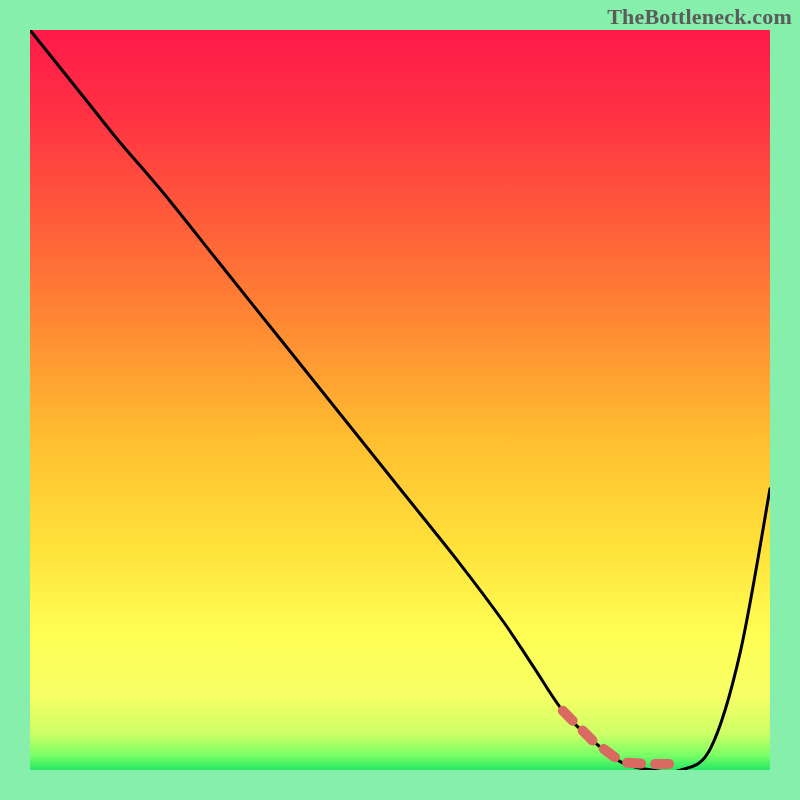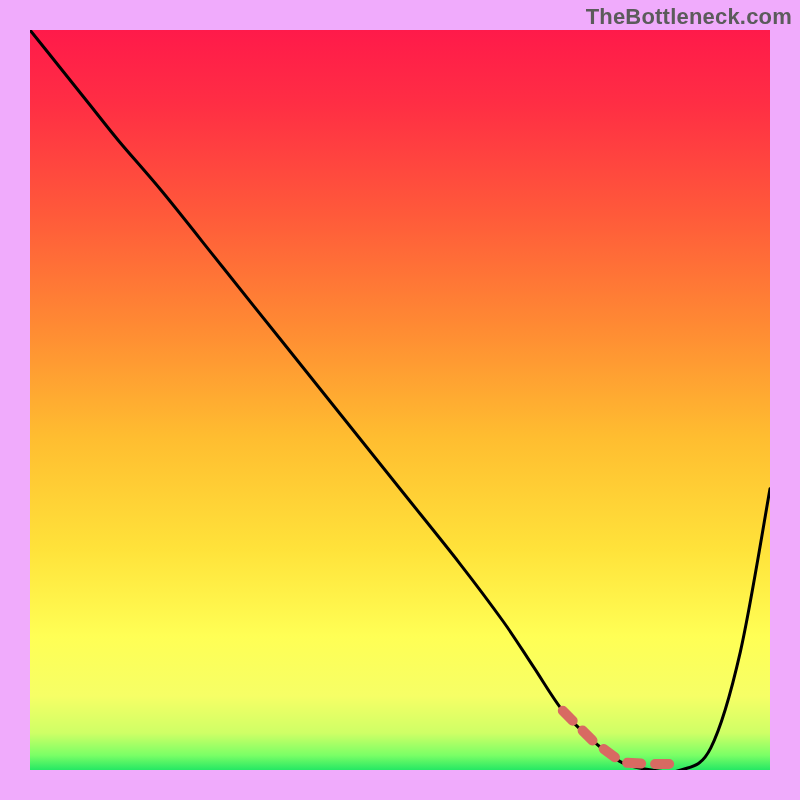--- a/index.html
+++ b/index.html
@@ -10,21 +10,22 @@
     background: #000;
     overflow: hidden;
     font-family: Arial, Helvetica, sans-serif;
   }
   .frame {
     position: absolute;
     left: 0;
     top: 0;
     width: 800px;
     height: 800px;
-    background: #f0abfc;
+    background: #86efac;
+    font-family: Liberation Serif, serif;
   }
   .watermark {
     position: absolute;
     top: 4px;
     right: 8px;
     color: #5b5b5b;
     font-size: 22px;
     font-weight: 600;
     letter-spacing: 0.2px;
     user-select: none;

